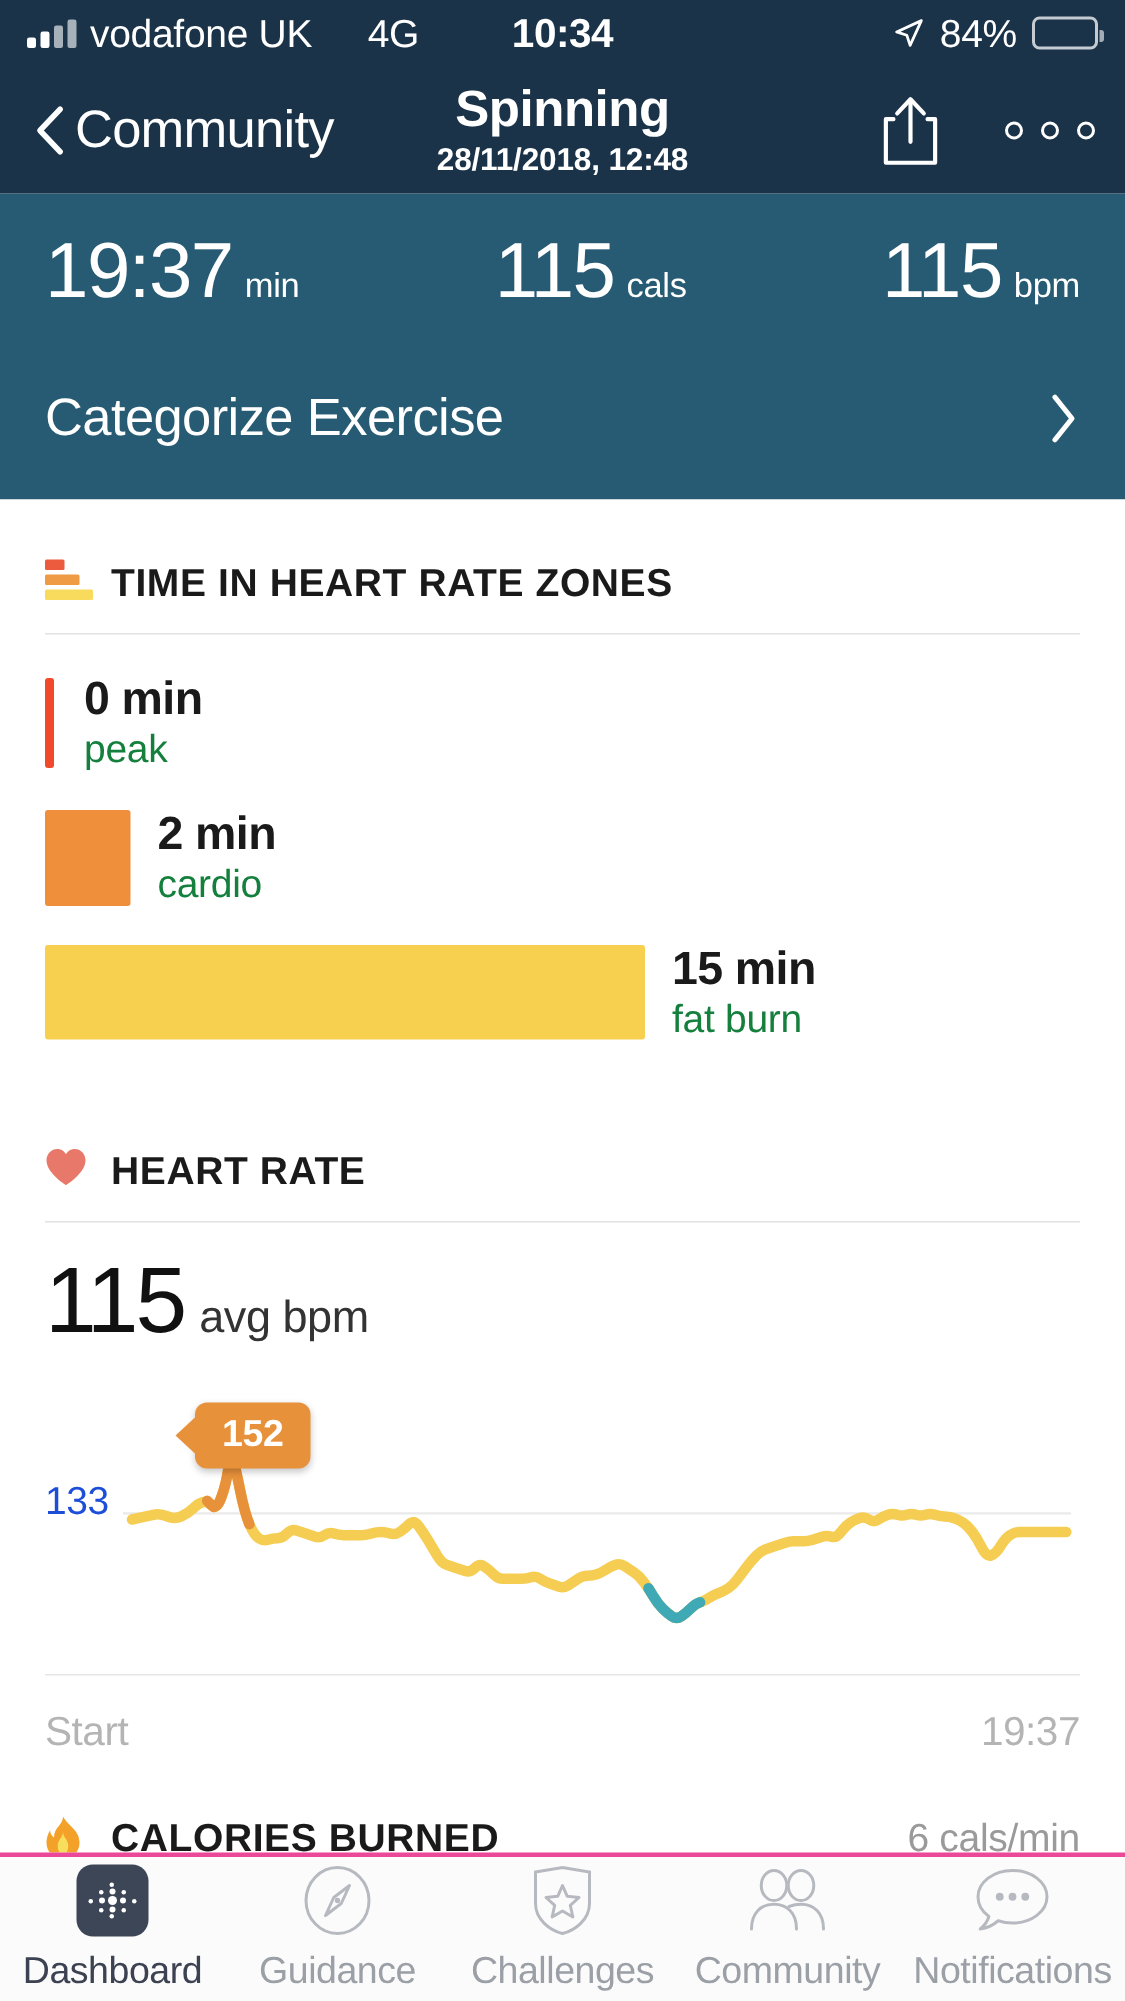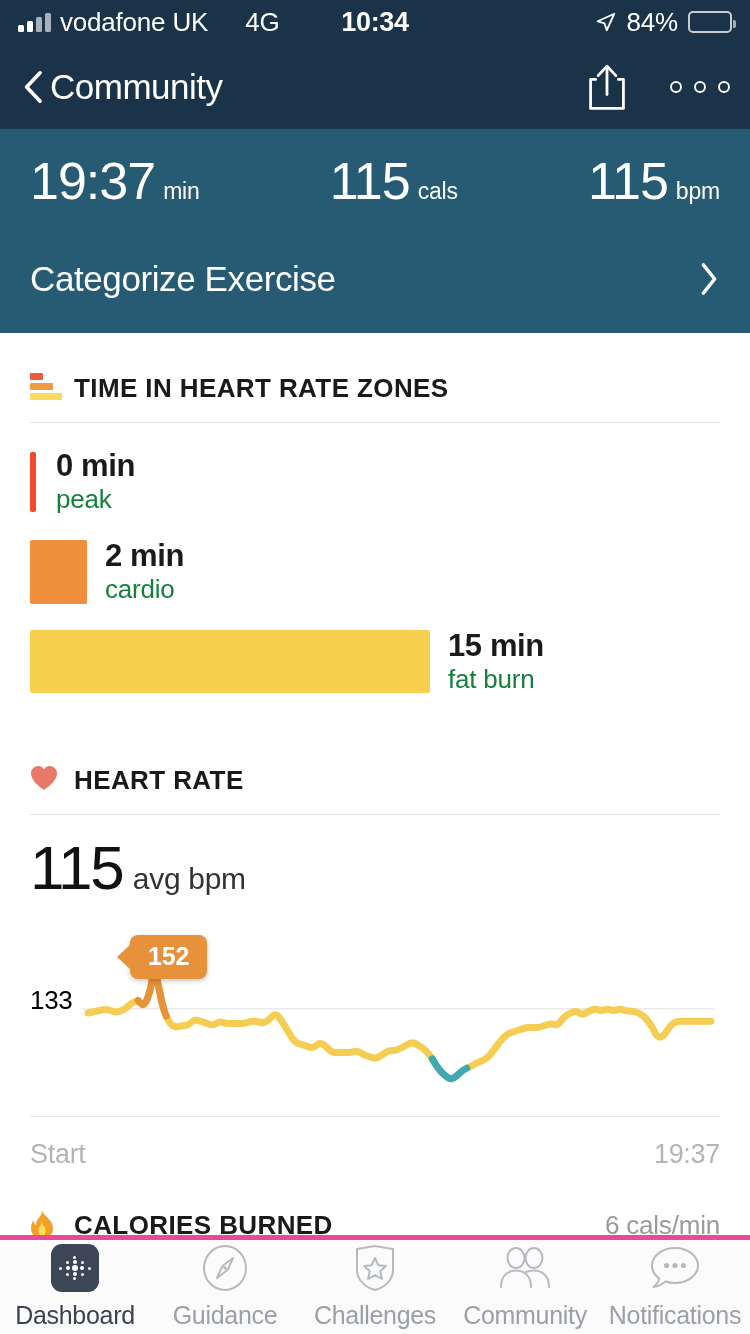--- a/index.html
+++ b/index.html
@@ -118,21 +118,21 @@
   .zone.peak .zone-text{ margin-left:20px; }
 
   
   .hr-block{ padding:22px 30px 0 30px; }
   .hr-avg{ display:flex; align-items:baseline; }
   .hr-avg-val{ font-size:62px; color:#111; letter-spacing:-2px; line-height:1; font-weight:normal; }
   .hr-avg-unit{ font-size:30px; color:#333; margin-left:10px; letter-spacing:-0.3px; }
   .chart-wrap{ position:relative; margin-top:32px; height:175px; }
   .chart-wrap svg{ display:block; width:100%; height:100%; }
   .y-label{
-    position:absolute; left:0; top:54px; font-size:26px; color:#000000; letter-spacing:-0.3px;
+    position:absolute; left:0; top:54px; font-size:26px; color:#1d4ed8; letter-spacing:-0.3px;
   }
   .callout{
     position:absolute; left:100px; top:4px;
     background:#e8913b; color:#fff; font-size:25px; font-weight:bold;
     padding:7px 18px 8px 18px; border-radius:8px; letter-spacing:-0.2px;
     box-shadow:0 2px 5px rgba(0,0,0,.22);
   }
   .callout::before{
     content:""; position:absolute; left:-13px; top:50%; transform:translateY(-50%);
     border-top:13px solid transparent; border-bottom:13px solid transparent;
@@ -146,21 +146,21 @@
 
   
   .cals-val{
     padding:14px 30px 0 30px; font-size:62px; color:#111;
     letter-spacing:-2px; line-height:1;
   }
 
   
   .tab-bar{
     position:absolute; left:0; bottom:0; width:750px; height:99px;
-    background:#fbfbfb; border-top:5px solid #ec4899;
+    background:#fbfbfb; border-top:3px solid #ec4899;
     display:flex; align-items:center;
   }
   .tab{
     flex:1; display:flex; flex-direction:column; align-items:center;
     gap:9px; cursor:pointer;
   }
   .tab-ico{ height:48px; display:flex; align-items:center; justify-content:center; }
   .tab-label{ font-size:25px; color:#9b9fa6; letter-spacing:-0.3px; }
   .tab.active .tab-label{ color:#3c4251; }
   .fitbit-logo{
@@ -196,20 +196,24 @@
     </span>
   </div>
 </div>
 
 <div class="nav-bar">
   <div class="nav-back">
     <svg class="chev-left" viewBox="0 0 16 24">
       <path d="M13 2 L3.5 12 L13 22" fill="none" stroke="#fff" stroke-width="2.6" stroke-linecap="round" stroke-linejoin="round"></path>
     </svg>
     <span class="nav-back-label">Community</span>
+  </div>
+  <div class="nav-center">
+    <div class="nav-title">Spinning</div>
+    <div class="nav-sub">28/11/2018, 12:48</div>
   </div>
   <div class="nav-right">
     <svg class="share-icon" viewBox="0 0 30 38">
       <path d="M6 13 L2 13 L2 36 L28 36 L28 13 L24 13" fill="none" stroke="#fff" stroke-width="2.2" stroke-linecap="round" stroke-linejoin="round"></path>
       <line x1="15" y1="3" x2="15" y2="25" stroke="#fff" stroke-width="2.2" stroke-linecap="round"></line>
       <path d="M8 10 L15 2.5 L22 10" fill="none" stroke="#fff" stroke-width="2.2" stroke-linecap="round" stroke-linejoin="round"></path>
     </svg>
     <span class="more-icon">
       <span></span>
         <span></span>

